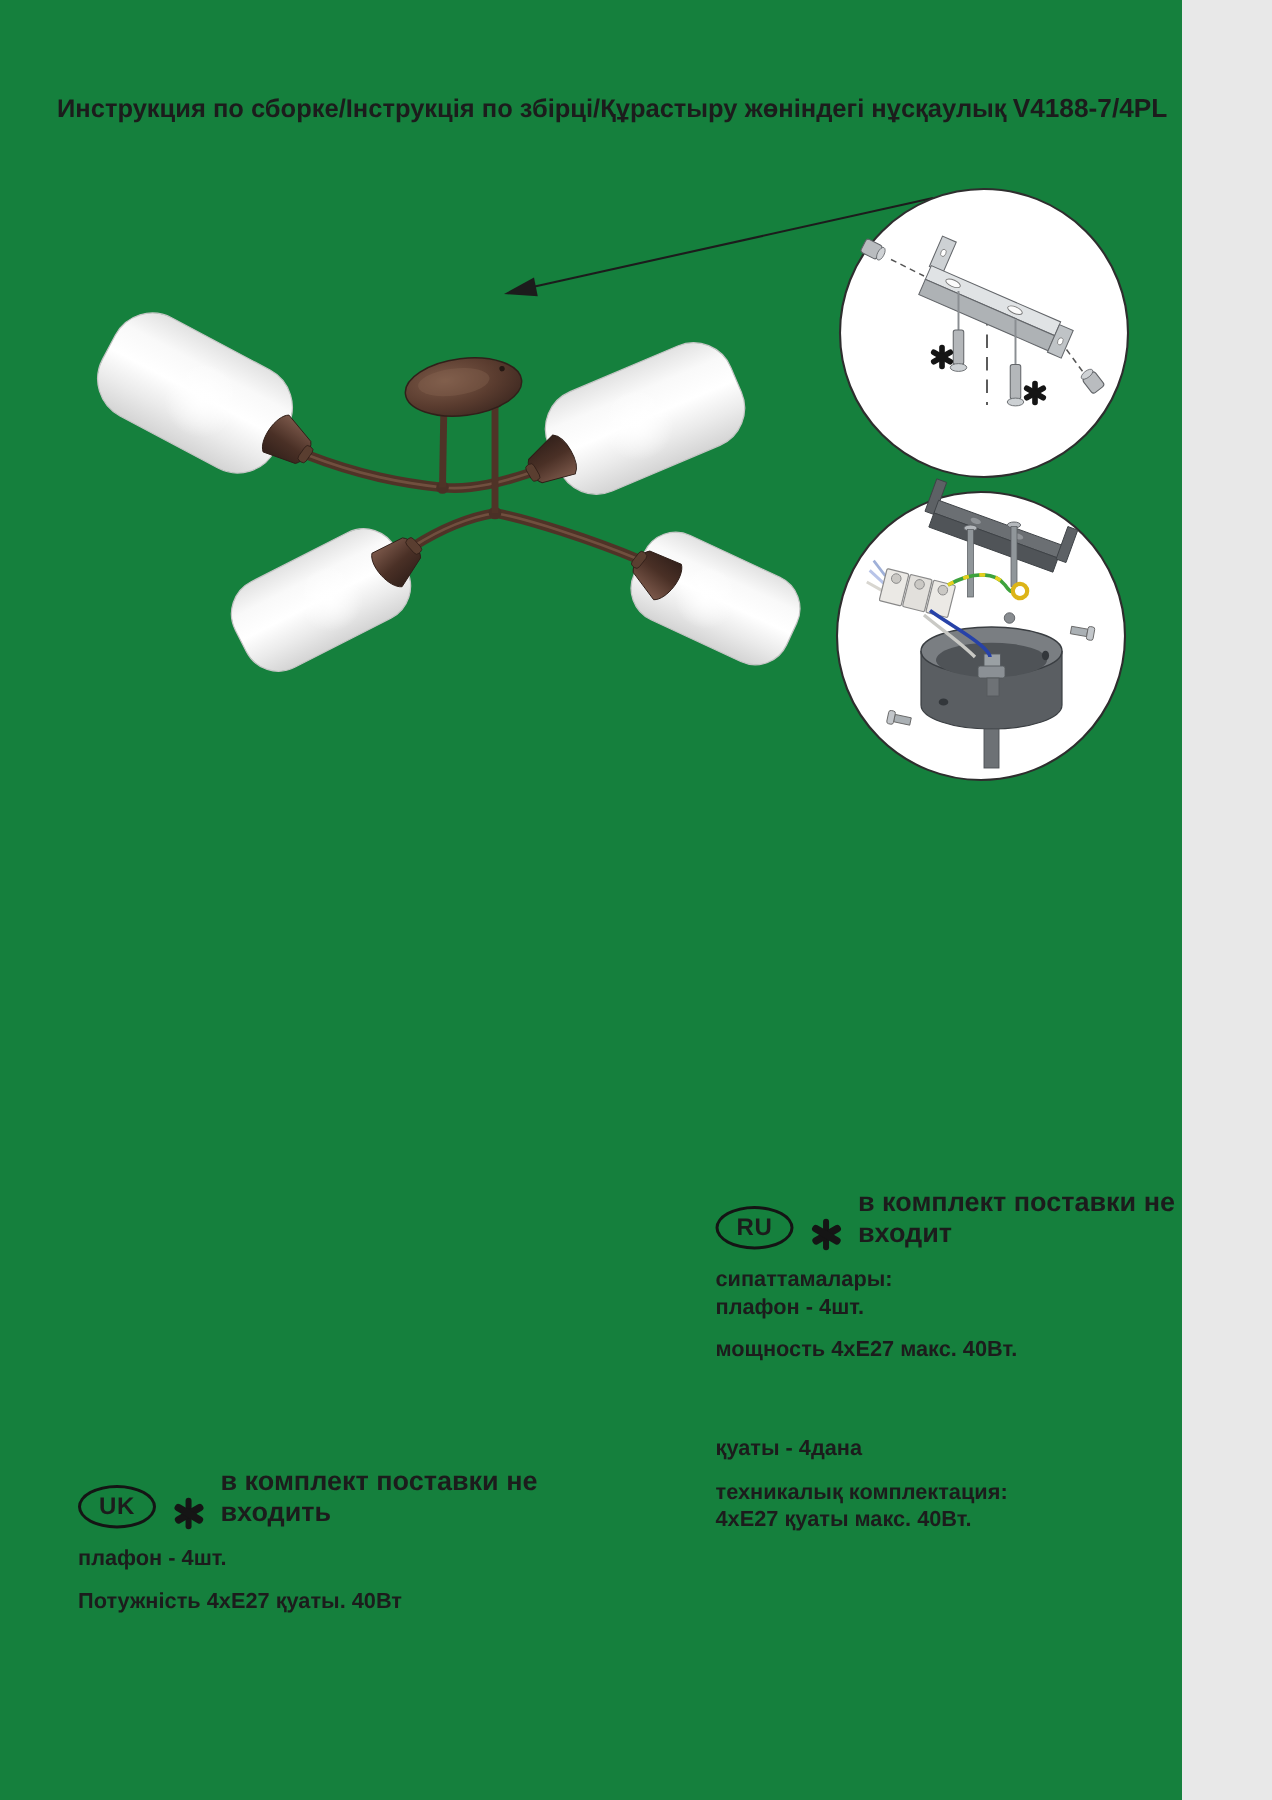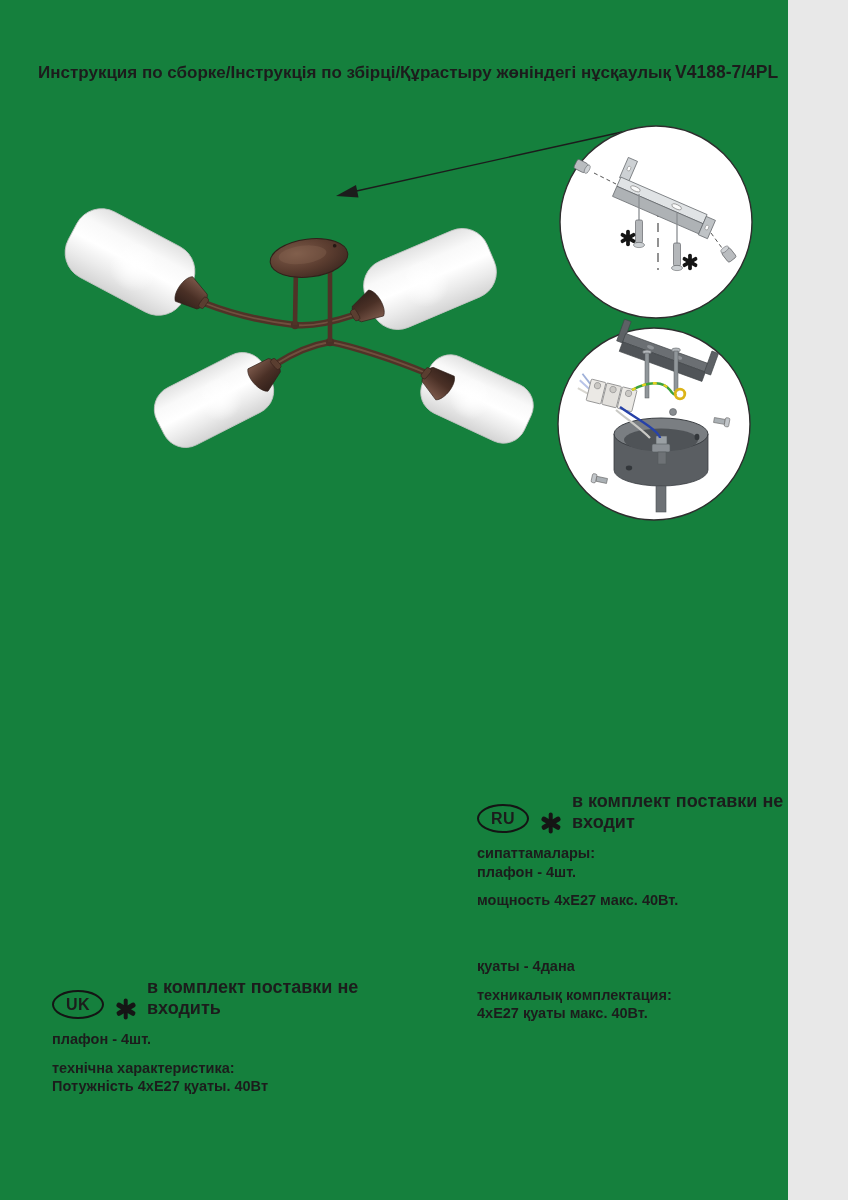--- a/index.html
+++ b/index.html
@@ -255,21 +255,20 @@
           <i class="r0"></i>
           <i class="r60"></i>
           <i class="r120"></i>
         </span>
       <span class="note">в комплект поставки не входить</span>
     </div>
     <div class="group">
       <p>плафон - 4шт.</p>
     </div>
     <div class="group">
-      <p>технічна характеристика:</p>
       <p>Потужність 4хЕ27 қуаты. 40Вт</p>
     </div>
   </div>
 
   <div class="sec" id="sec-kz">
     <div class="group">
       <p>қуаты - 4дана</p>
     </div>
     <div class="group">
       <p>техникалық комплектация:</p>

